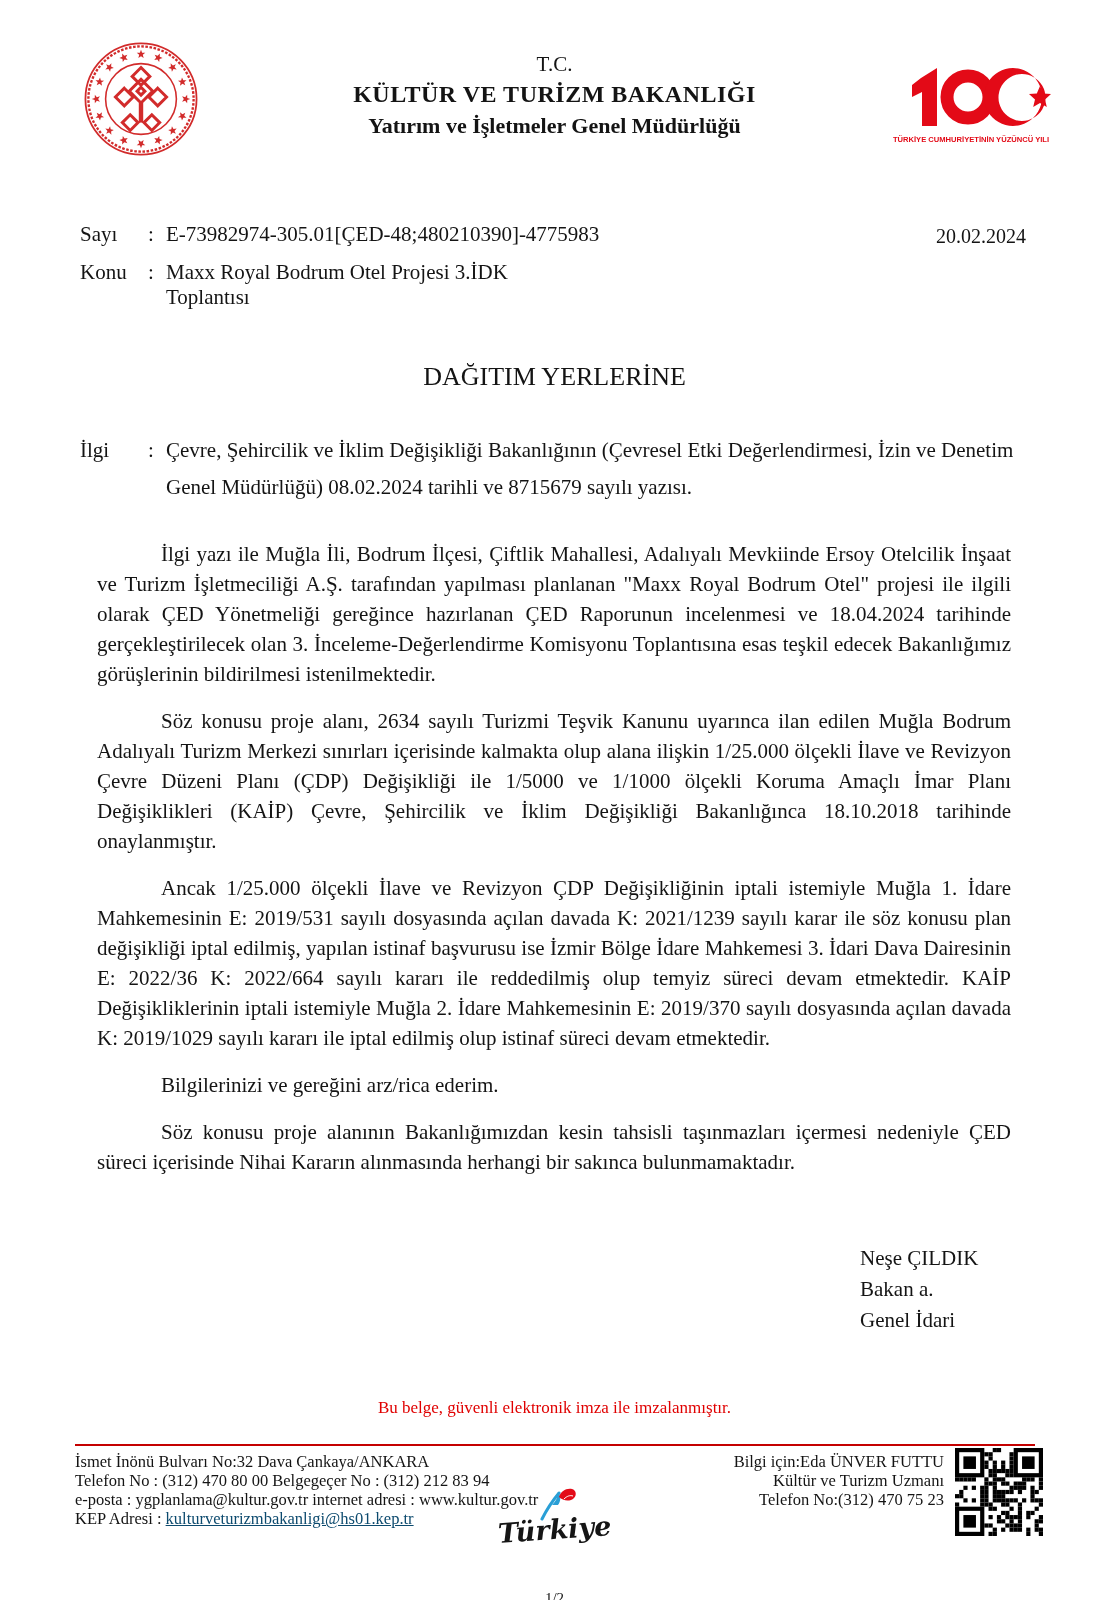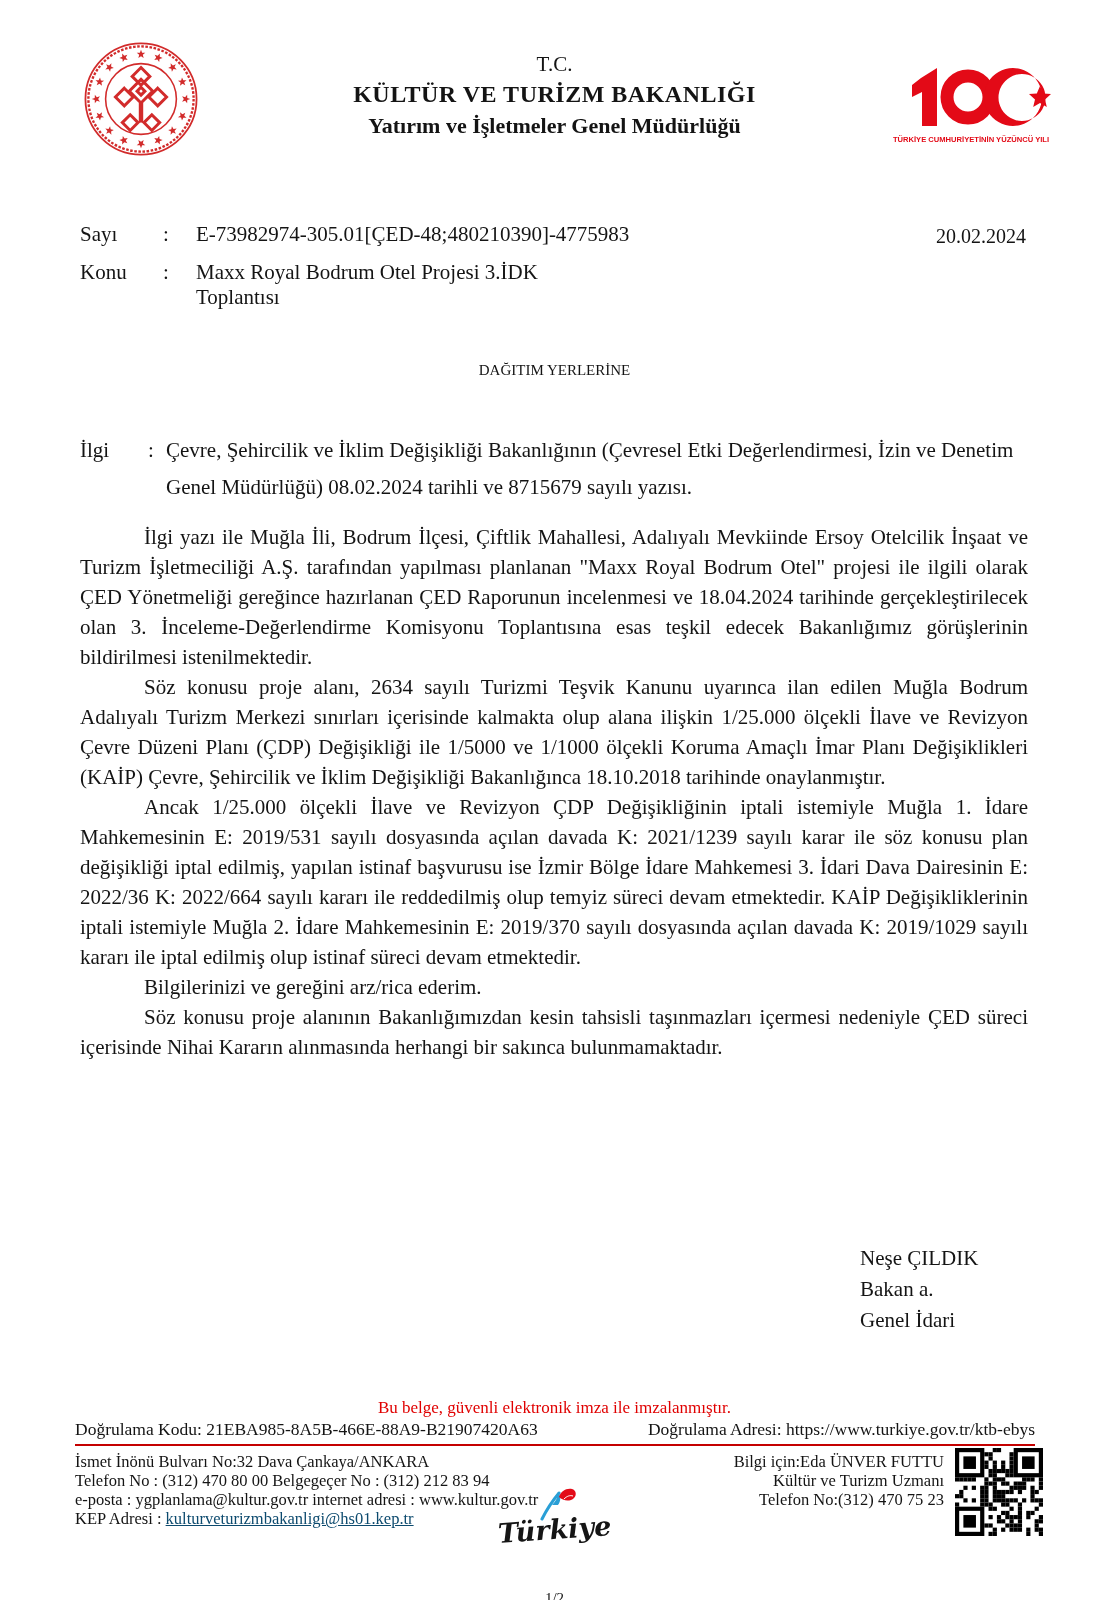--- a/index.html
+++ b/index.html
@@ -10,30 +10,30 @@
   }
   
   .letterhead{position:absolute;top:50px;left:0;width:100%;text-align:center;line-height:1.35;}
   .tc{font-size:21px;}
   .ministry{font-size:24px;font-weight:bold;letter-spacing:.5px;}
   .department{font-size:22px;font-weight:bold;}
   .emblem{position:absolute;top:40px;left:82px;width:118px;height:118px;}
   .logo100{position:absolute;top:52px;right:58px;width:160px;height:100px;}
   
   .meta{position:absolute;top:222px;left:80px;width:948px;font-size:21px;line-height:1.2;}
-  .meta-row{display:grid;grid-template-columns:68px 18px 1fr;margin-bottom:13px;gap:15px;}
+  .meta-row{display:grid;grid-template-columns:68px 18px 1fr;margin-bottom:13px;}
   .doc-date{position:absolute;top:2px;right:2px;font-size:20px;}
   
-  .recipient{position:absolute;top:362px;left:0;width:100%;text-align:center;font-size:15px;}
+  .recipient{position:absolute;top:362px;left:0;width:100%;text-align:center;font-size:26px;}
   
   .ilgi{position:absolute;top:432px;left:80px;width:948px;font-size:21px;line-height:1.75;
         display:grid;grid-template-columns:68px 18px 1fr;}
   
   .body-text{position:absolute;top:522px;left:80px;width:948px;font-size:21px;line-height:30px;}
-  .body-text p{margin:0;text-align:justify;text-indent:64px;}
+  .body-text p{margin:17px;text-align:justify;text-indent:64px;}
   
   .signature{position:absolute;top:1243px;left:860px;width:220px;text-align:left;
              font-size:21px;line-height:31px;}
   
   .esign{position:absolute;top:1398px;left:0;width:100%;text-align:center;
          font-size:17px;color:#e00000;}
   .verify-row{position:absolute;top:1419px;left:75px;width:960px;display:flex;
               justify-content:space-between;font-size:17.5px;}
   .red-rule{position:absolute;top:1444px;left:75px;width:960px;height:0;
             border-top:2px solid #c40000;}
@@ -139,24 +139,20 @@
   </div>
 
   <div class="signature">
     <div>Neşe ÇILDIK</div>
     <div>Bakan a.</div>
     <div>Genel İdari</div>
   </div>
 
   <div class="esign">Bu belge, güvenli elektronik imza ile imzalanmıştır.</div>
 
-  <div class="verify-row">
-    <span>Doğrulama Kodu: 21EBA985-8A5B-466E-88A9-B21907420A63</span>
-    <span>Doğrulama Adresi: https://www.turkiye.gov.tr/ktb-ebys</span>
-  </div>
   <div class="red-rule"></div>
 
   <div class="contact-left">
     <div>İsmet İnönü Bulvarı No:32 Dava Çankaya/ANKARA</div>
     <div>Telefon No : (312) 470 80 00  Belgegeçer No : (312) 212 83 94</div>
     <div>e-posta : ygplanlama@kultur.gov.tr  internet adresi : www.kultur.gov.tr</div>
     <div>
       <span>KEP Adresi : </span><a class="kep-link" href="#">kulturveturizmbakanligi@hs01.kep.tr</a>
     </div>
   </div>

